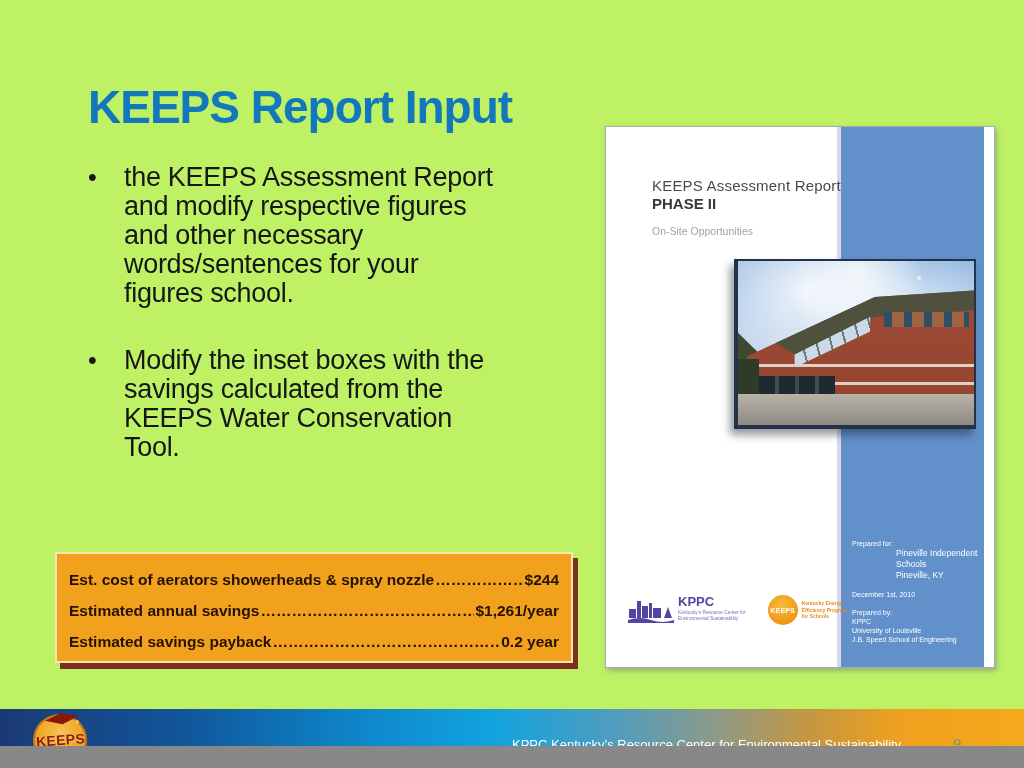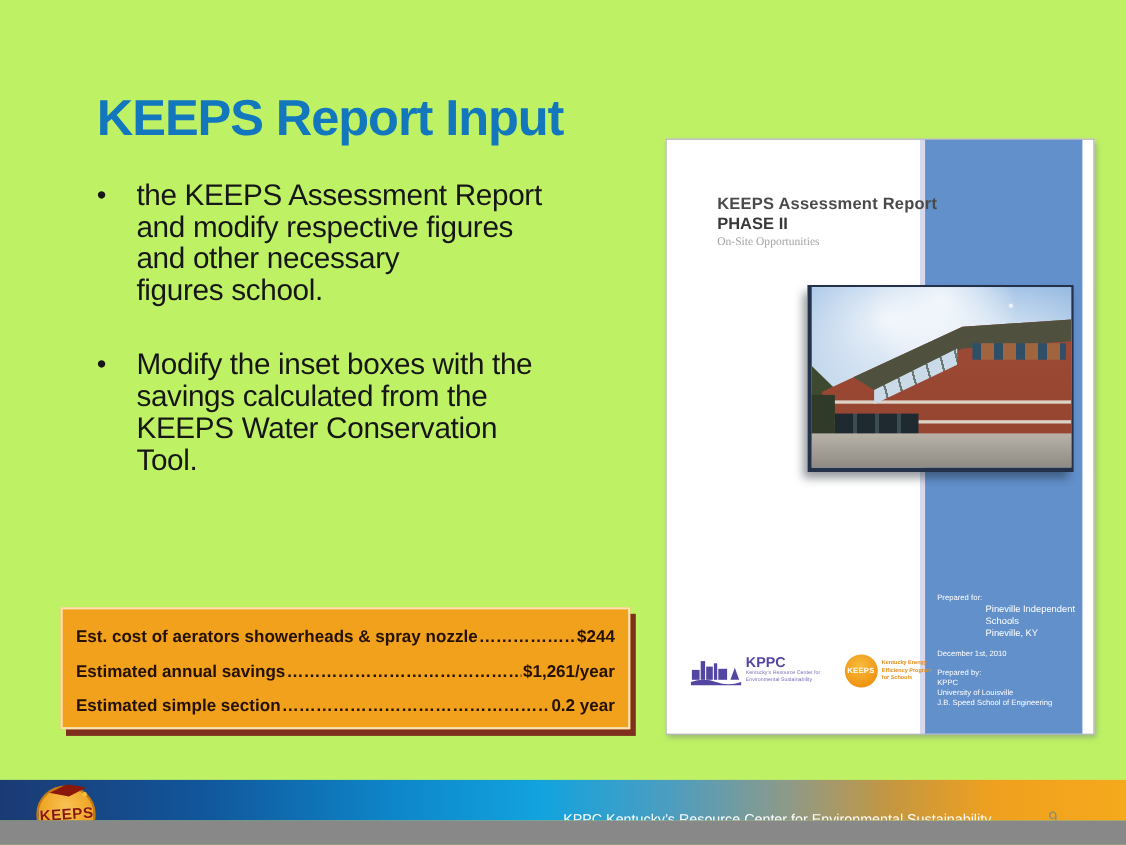--- a/index.html
+++ b/index.html
@@ -25,23 +25,23 @@
   .inset-row{display:flex;align-items:flex-end;font-weight:bold;font-size:15.5px;color:#241102;line-height:31px;}
   .inset-row .leader{flex:1;overflow:hidden;white-space:nowrap;margin:0 1px;}
   .inset-row .value{white-space:nowrap;}
 
   
   .cover{position:absolute;left:605px;top:126px;width:388px;height:540px;background:#ffffff;
          border:1px solid #A9A9A9;box-shadow:2px 3px 5px rgba(110,120,140,.5);}
   .cover-band{position:absolute;left:231px;top:0;width:147px;height:100%;background:#6290CB;
               border-left:4px solid #DAD7EC;box-sizing:border-box;}
   .cover-head{position:absolute;left:46px;top:50px;}
-  .cover-title{font-size:15px;color:#4A4A4A;letter-spacing:0.2px;font-weight:bold;}
+  .cover-title{font-size:15px;color:#4A4A4A;letter-spacing:0.2px;}
   .cover-sub{font-size:15px;font-weight:bold;color:#383838;margin-top:1px;}
-  .cover-tag{font-size:10.5px;color:#A3A3A3;margin-top:3px;font-family:Liberation Serif, serif;}
+  .cover-tag{font-size:10.5px;color:#A3A3A3;margin-top:13px;}
 
   
   .photo{position:absolute;left:128px;top:132px;width:242px;height:170px;z-index:3;
          border:2px solid #233248;border-left-width:4px;border-bottom-width:4px;box-sizing:border-box;
          box-shadow:-4px 6px 8px rgba(20,30,40,.45);
          background:linear-gradient(180deg,#8FB6E0 0%,#BCD2EA 55%,#C9D9EC 70%);}
   .photo .clouds{position:absolute;inset:0;
       background:radial-gradient(ellipse at 30% 18%,rgba(255,255,255,.85),transparent 50%),
                  radial-gradient(ellipse at 72% 30%,rgba(255,255,255,.6),transparent 45%),
                  radial-gradient(ellipse at 50% 8%,rgba(255,255,255,.7),transparent 40%);}
@@ -108,20 +108,21 @@
 
   <div class="title">KEEPS Report Input</div>
 
   <div class="bullets">
     <div class="bullet">
       <div class="marker">•</div>
       <div class="lines">
         <div>the KEEPS Assessment Report</div>
         <div>and modify respective figures</div>
         <div>and other necessary</div>
+        <div>words/sentences for your</div>
         <div>figures school.</div>
       </div>
     </div>
     <div class="bullet">
       <div class="marker">•</div>
       <div class="lines">
         <div>Modify the inset boxes with the</div>
         <div>savings calculated from the</div>
         <div>KEEPS Water Conservation</div>
         <div>Tool.</div>
@@ -134,21 +135,21 @@
       <span class="label">Est. cost of aerators showerheads &amp; spray nozzle</span>
       <span class="leader">……………………………………………………………………</span>
       <span class="value">$244</span>
     </div>
     <div class="inset-row">
       <span class="label">Estimated annual savings</span>
       <span class="leader">……………………………………………………………………</span>
       <span class="value">$1,261/year</span>
     </div>
     <div class="inset-row">
-      <span class="label">Estimated simple section</span>
+      <span class="label">Estimated savings payback</span>
       <span class="leader">……………………………………………………………………</span>
       <span class="value">0.2 year</span>
     </div>
   </div>
 
   <div class="cover">
     <div class="cover-band">
       <div class="band-text">
         <div class="bt-sm">Prepared for:</div>
         <div class="bt-md">Pineville Independent Schools</div>

